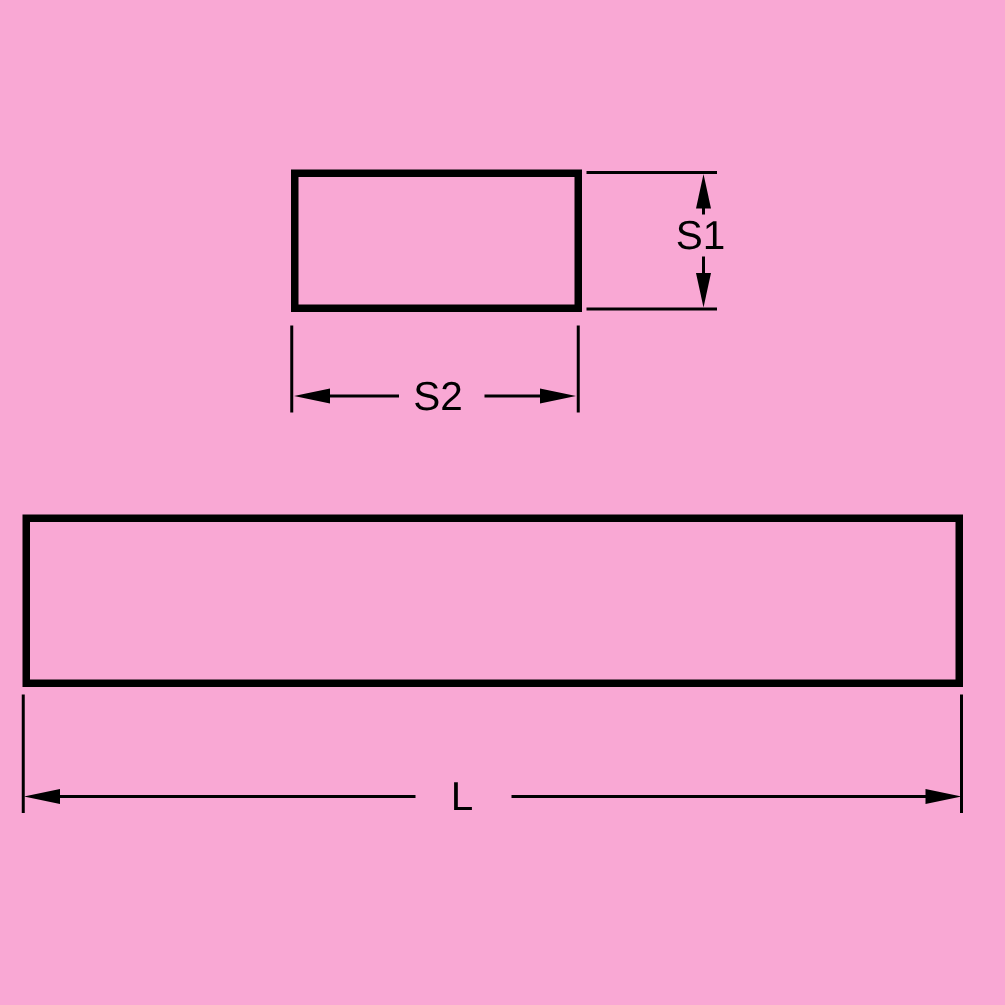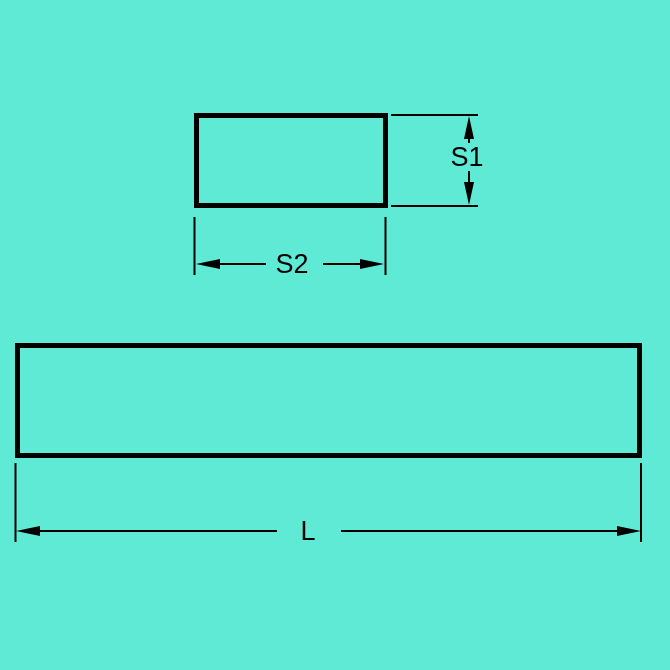--- a/index.html
+++ b/index.html
@@ -4,21 +4,21 @@
 <style>
   html, body {
     margin: 0;
     padding: 0;
     background: #ffffff;
   }
   .canvas {
     position: relative;
     width: 670px;
     height: 670px;
-    background: #5eead4;
+    background: #f9a8d4;
     overflow: hidden;
   }
   svg { display: block; }
   .outline {
     fill: none;
     stroke: #000000;
     stroke-width: 5;
   }
   .dim-line {
     stroke: #000000;

